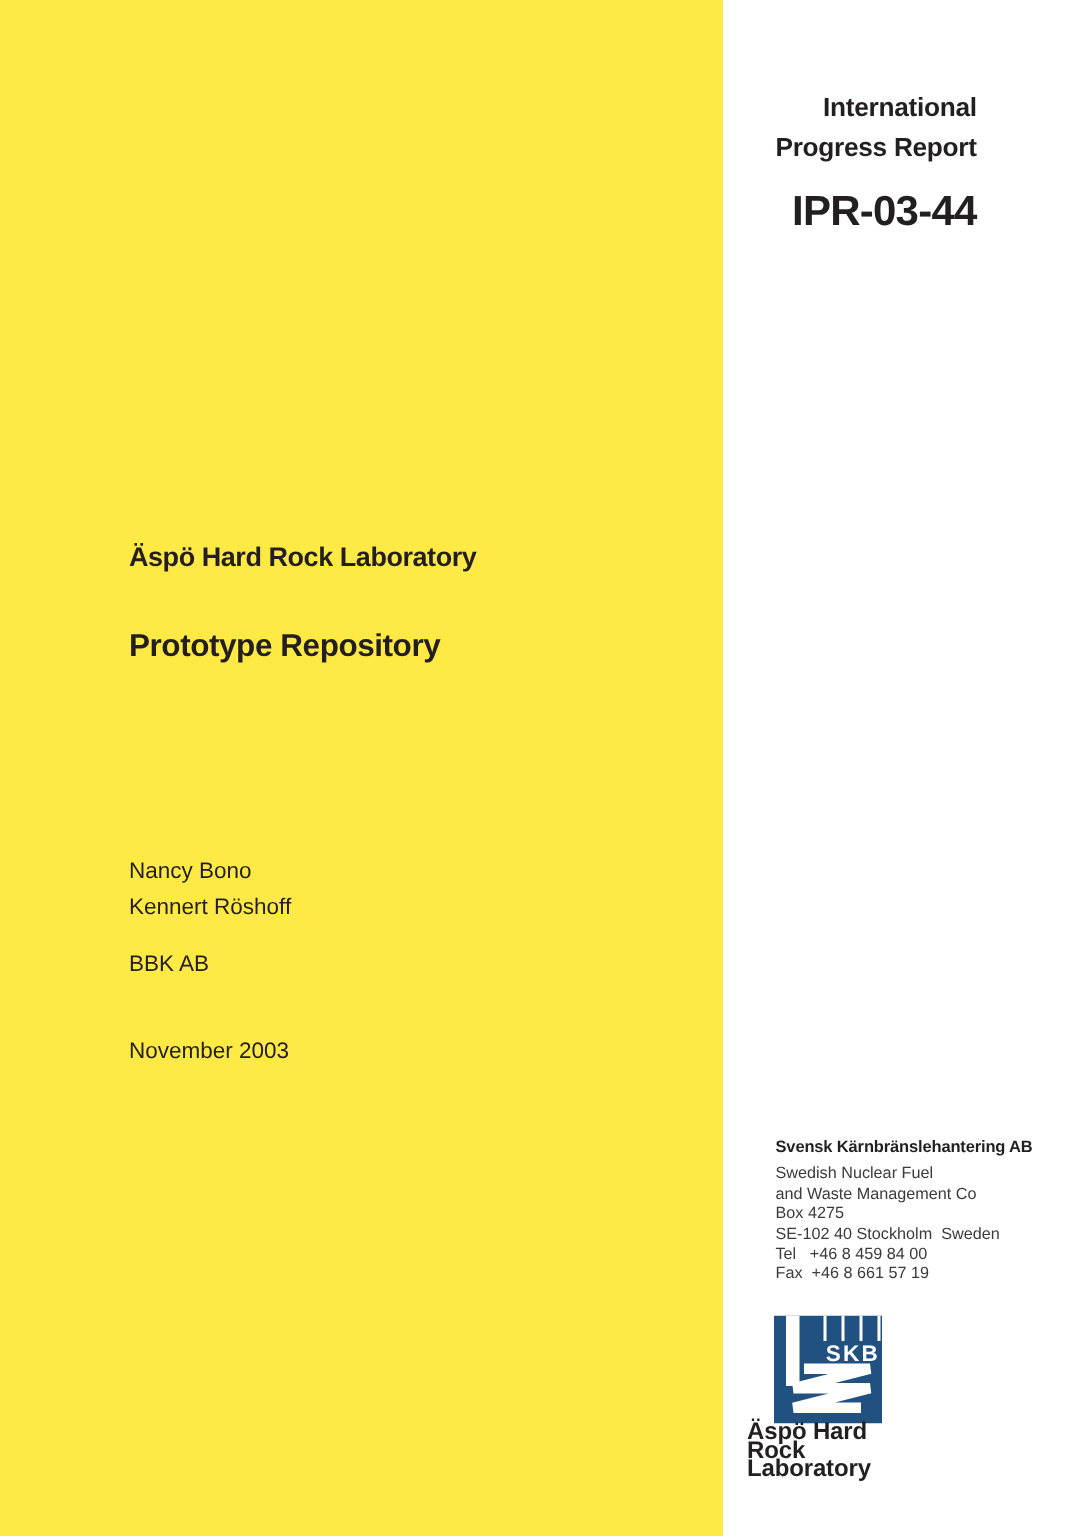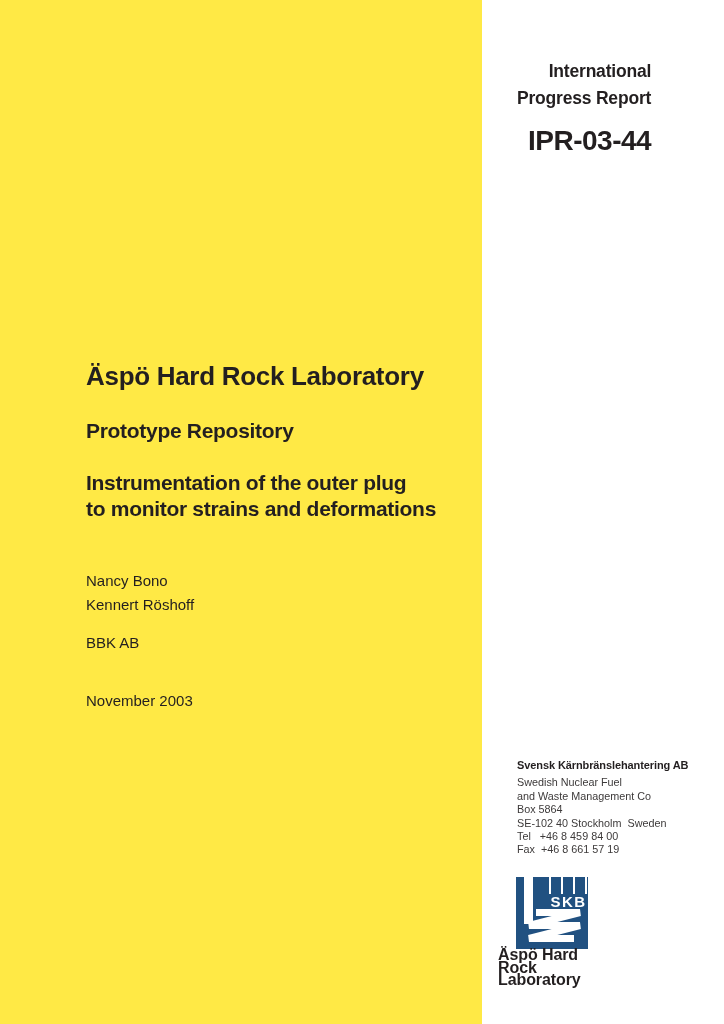--- a/index.html
+++ b/index.html
@@ -34,21 +34,21 @@
   .report-number {
     margin-top: 13px;
     font-size: 28px;
     font-weight: bold;
     letter-spacing: -0.5px;
   }
   
   .main-title {
     position: absolute;
     left: 86px; top: 361px;
-    font-size: 26px;
+    font-size: 18px;
     font-weight: bold;
     letter-spacing: -0.3px;
   }
   .sub-title {
     position: absolute;
     left: 86px; top: 419px;
     font-size: 21px;
     font-weight: bold;
     letter-spacing: -0.3px;
   }
@@ -120,39 +120,35 @@
       <div>International</div>
       <div>Progress Report</div>
     </div>
     <div class="report-number">IPR-03-44</div>
   </div>
 
   <div class="main-title">Äspö Hard Rock Laboratory</div>
 
   <div class="sub-title">Prototype Repository</div>
 
-  <div class="report-title">
-    <div>Instrumentation of the outer plug</div>
-    <div>to monitor strains and deformations</div>
-  </div>
 
   <div class="authors">
     <div>Nancy Bono</div>
     <div>Kennert Röshoff</div>
   </div>
 
   <div class="affiliation">BBK AB</div>
 
   <div class="pub-date">November 2003</div>
 
   <div class="publisher">
     <div class="company">Svensk Kärnbränslehantering AB</div>
     <div>Swedish Nuclear Fuel</div>
     <div>and Waste Management Co</div>
-    <div>Box 5864</div>
+    <div>Box 4275</div>
     <div>SE-102 40 Stockholm  Sweden</div>
     <div>Tel   +46 8 459 84 00</div>
     <div>Fax  +46 8 661 57 19</div>
   </div>
 
   <svg class="skb-logo" viewBox="0 0 72 72" xmlns="http://www.w3.org/2000/svg">
     <rect x="0" y="0" width="72" height="72" fill="#215181"></rect>
 
     <rect x="8" y="0" width="9" height="47" fill="#ffffff"></rect>
 

